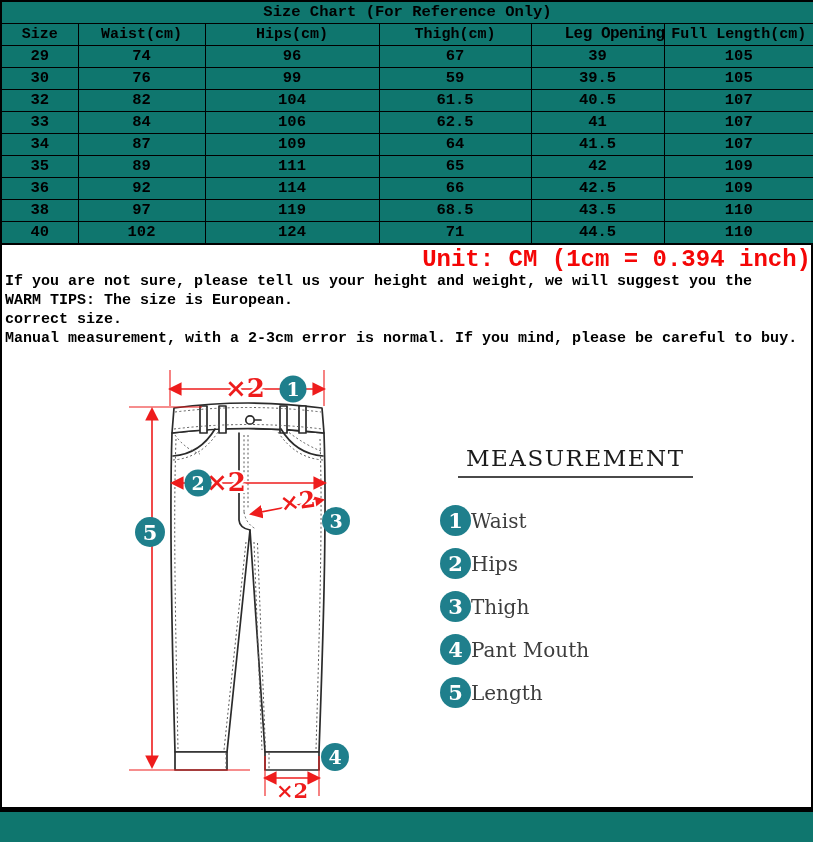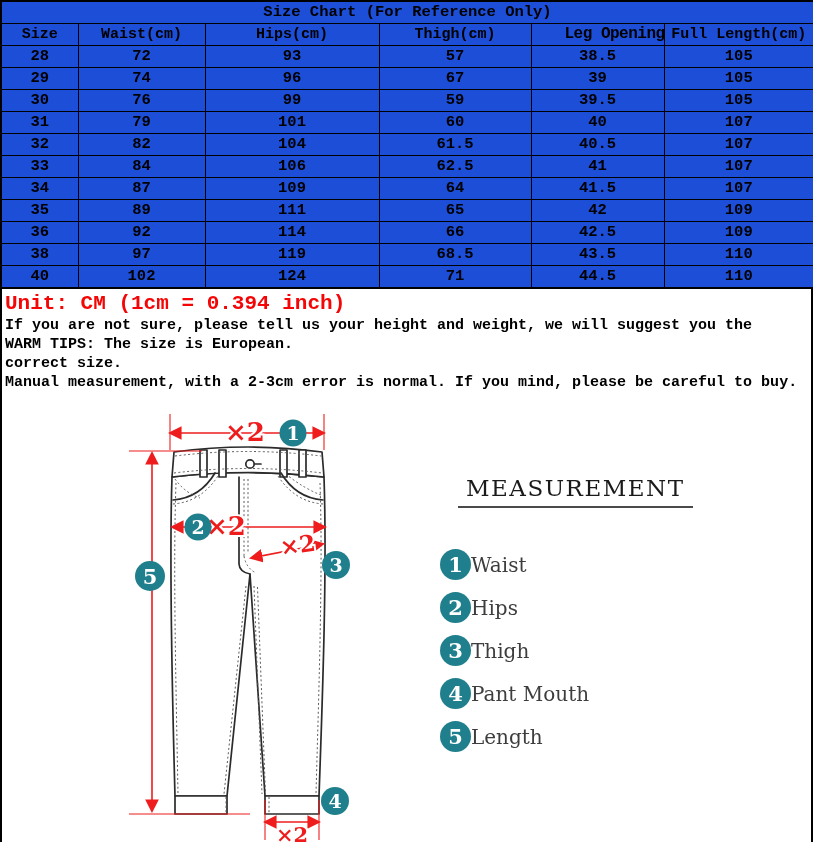--- a/index.html
+++ b/index.html
@@ -1,42 +1,42 @@
 <!DOCTYPE html>
 <html><head>
 <meta charset="utf-8">
 <style>
   html,body{margin:0;padding:0;background:#fff;}
-  #page{width:813px;height:842px;position:relative;background:#1d4ed8;
+  #page{width:813px;height:842px;position:relative;background:#0f766e;
         font-family:"Liberation Mono","DejaVu Sans Mono",monospace;color:#000;}
 
   
   table.size-chart{border-collapse:collapse;table-layout:fixed;width:813px;
                    border:2px solid #000;}
   table.size-chart td{border:1px solid #000;text-align:center;vertical-align:middle;
                       height:21px;line-height:21px;padding:0;
                       font-size:15.5px;font-weight:700;white-space:nowrap;overflow:hidden;}
   td.table-title{font-size:17px;font-weight:700;white-space:pre;}
   tr.head-row td{font-size:15px;}
   tr.head-row td.hdr-small{font-size:16px;letter-spacing:-0.5px;padding-left:33px;}
 
   
   .lower{position:relative;width:813px;height:567px;box-sizing:border-box;
          border-left:2px solid #000;border-right:2px solid #000;border-bottom:5px solid #000;
          background:#fff;}
 
   .notes{height:102px;box-sizing:border-box;padding:2px 0 0 3px;overflow:hidden;}
-  .unit-line{color:#f40606;font-size:21px;font-weight:700;line-height:25px;white-space:nowrap;}
+  .unit-line{color:#f40606;font-size:24px;font-weight:700;line-height:25px;white-space:nowrap;text-align:right;}
   .tip-line{font-size:15px;font-weight:700;line-height:19px;white-space:nowrap;}
 
   .diagram{position:relative;width:809px;height:458px;}
   .pants-svg{position:absolute;left:110px;top:15px;}
 
   
-  .legend-title{position:absolute;left:456px;top:84px;
+  .legend-title{position:absolute;left:456px;top:98px;
                 font-family:"DejaVu Serif","Liberation Serif",serif;
                 font-size:23px;letter-spacing:1.5px;color:#1a1a1a;
                 border-bottom:2px solid #4a4a4a;padding:0 8px 5px 8px;}
   .legend-items{position:absolute;left:438px;top:152px;}
   .legend-item{display:flex;align-items:center;height:43px;}
   .legend-circle{width:31px;height:31px;border-radius:50%;background:#1f7f8c;color:#fff;
                  display:flex;align-items:center;justify-content:center;
                  font-family:"DejaVu Serif","Liberation Serif",serif;font-size:21px;font-weight:700;
                  flex:0 0 31px;}
   .legend-label{font-family:"DejaVu Serif","Liberation Serif",serif;
@@ -76,50 +76,34 @@
           <td>Size</td>
           <td>Waist(cm)</td>
           <td>Hips(cm)</td>
           <td>Thigh(cm)</td>
           <td class="hdr-small">Leg Opening(cm)</td>
           <td>Full Length(cm)</td>
         </tr>
     </tbody>
     <tbody id="table-body">
         <tr>
-          <td>28</td>
-          <td>72</td>
-          <td>93</td>
-          <td>57</td>
-          <td>38.5</td>
-          <td>105</td>
-        </tr>
-        <tr>
           <td>29</td>
           <td>74</td>
           <td>96</td>
           <td>67</td>
           <td>39</td>
           <td>105</td>
         </tr>
         <tr>
           <td>30</td>
           <td>76</td>
           <td>99</td>
           <td>59</td>
           <td>39.5</td>
           <td>105</td>
-        </tr>
-        <tr>
-          <td>31</td>
-          <td>79</td>
-          <td>101</td>
-          <td>60</td>
-          <td>40</td>
-          <td>107</td>
         </tr>
         <tr>
           <td>32</td>
           <td>82</td>
           <td>104</td>
           <td>61.5</td>
           <td>40.5</td>
           <td>107</td>
         </tr>
         <tr>

